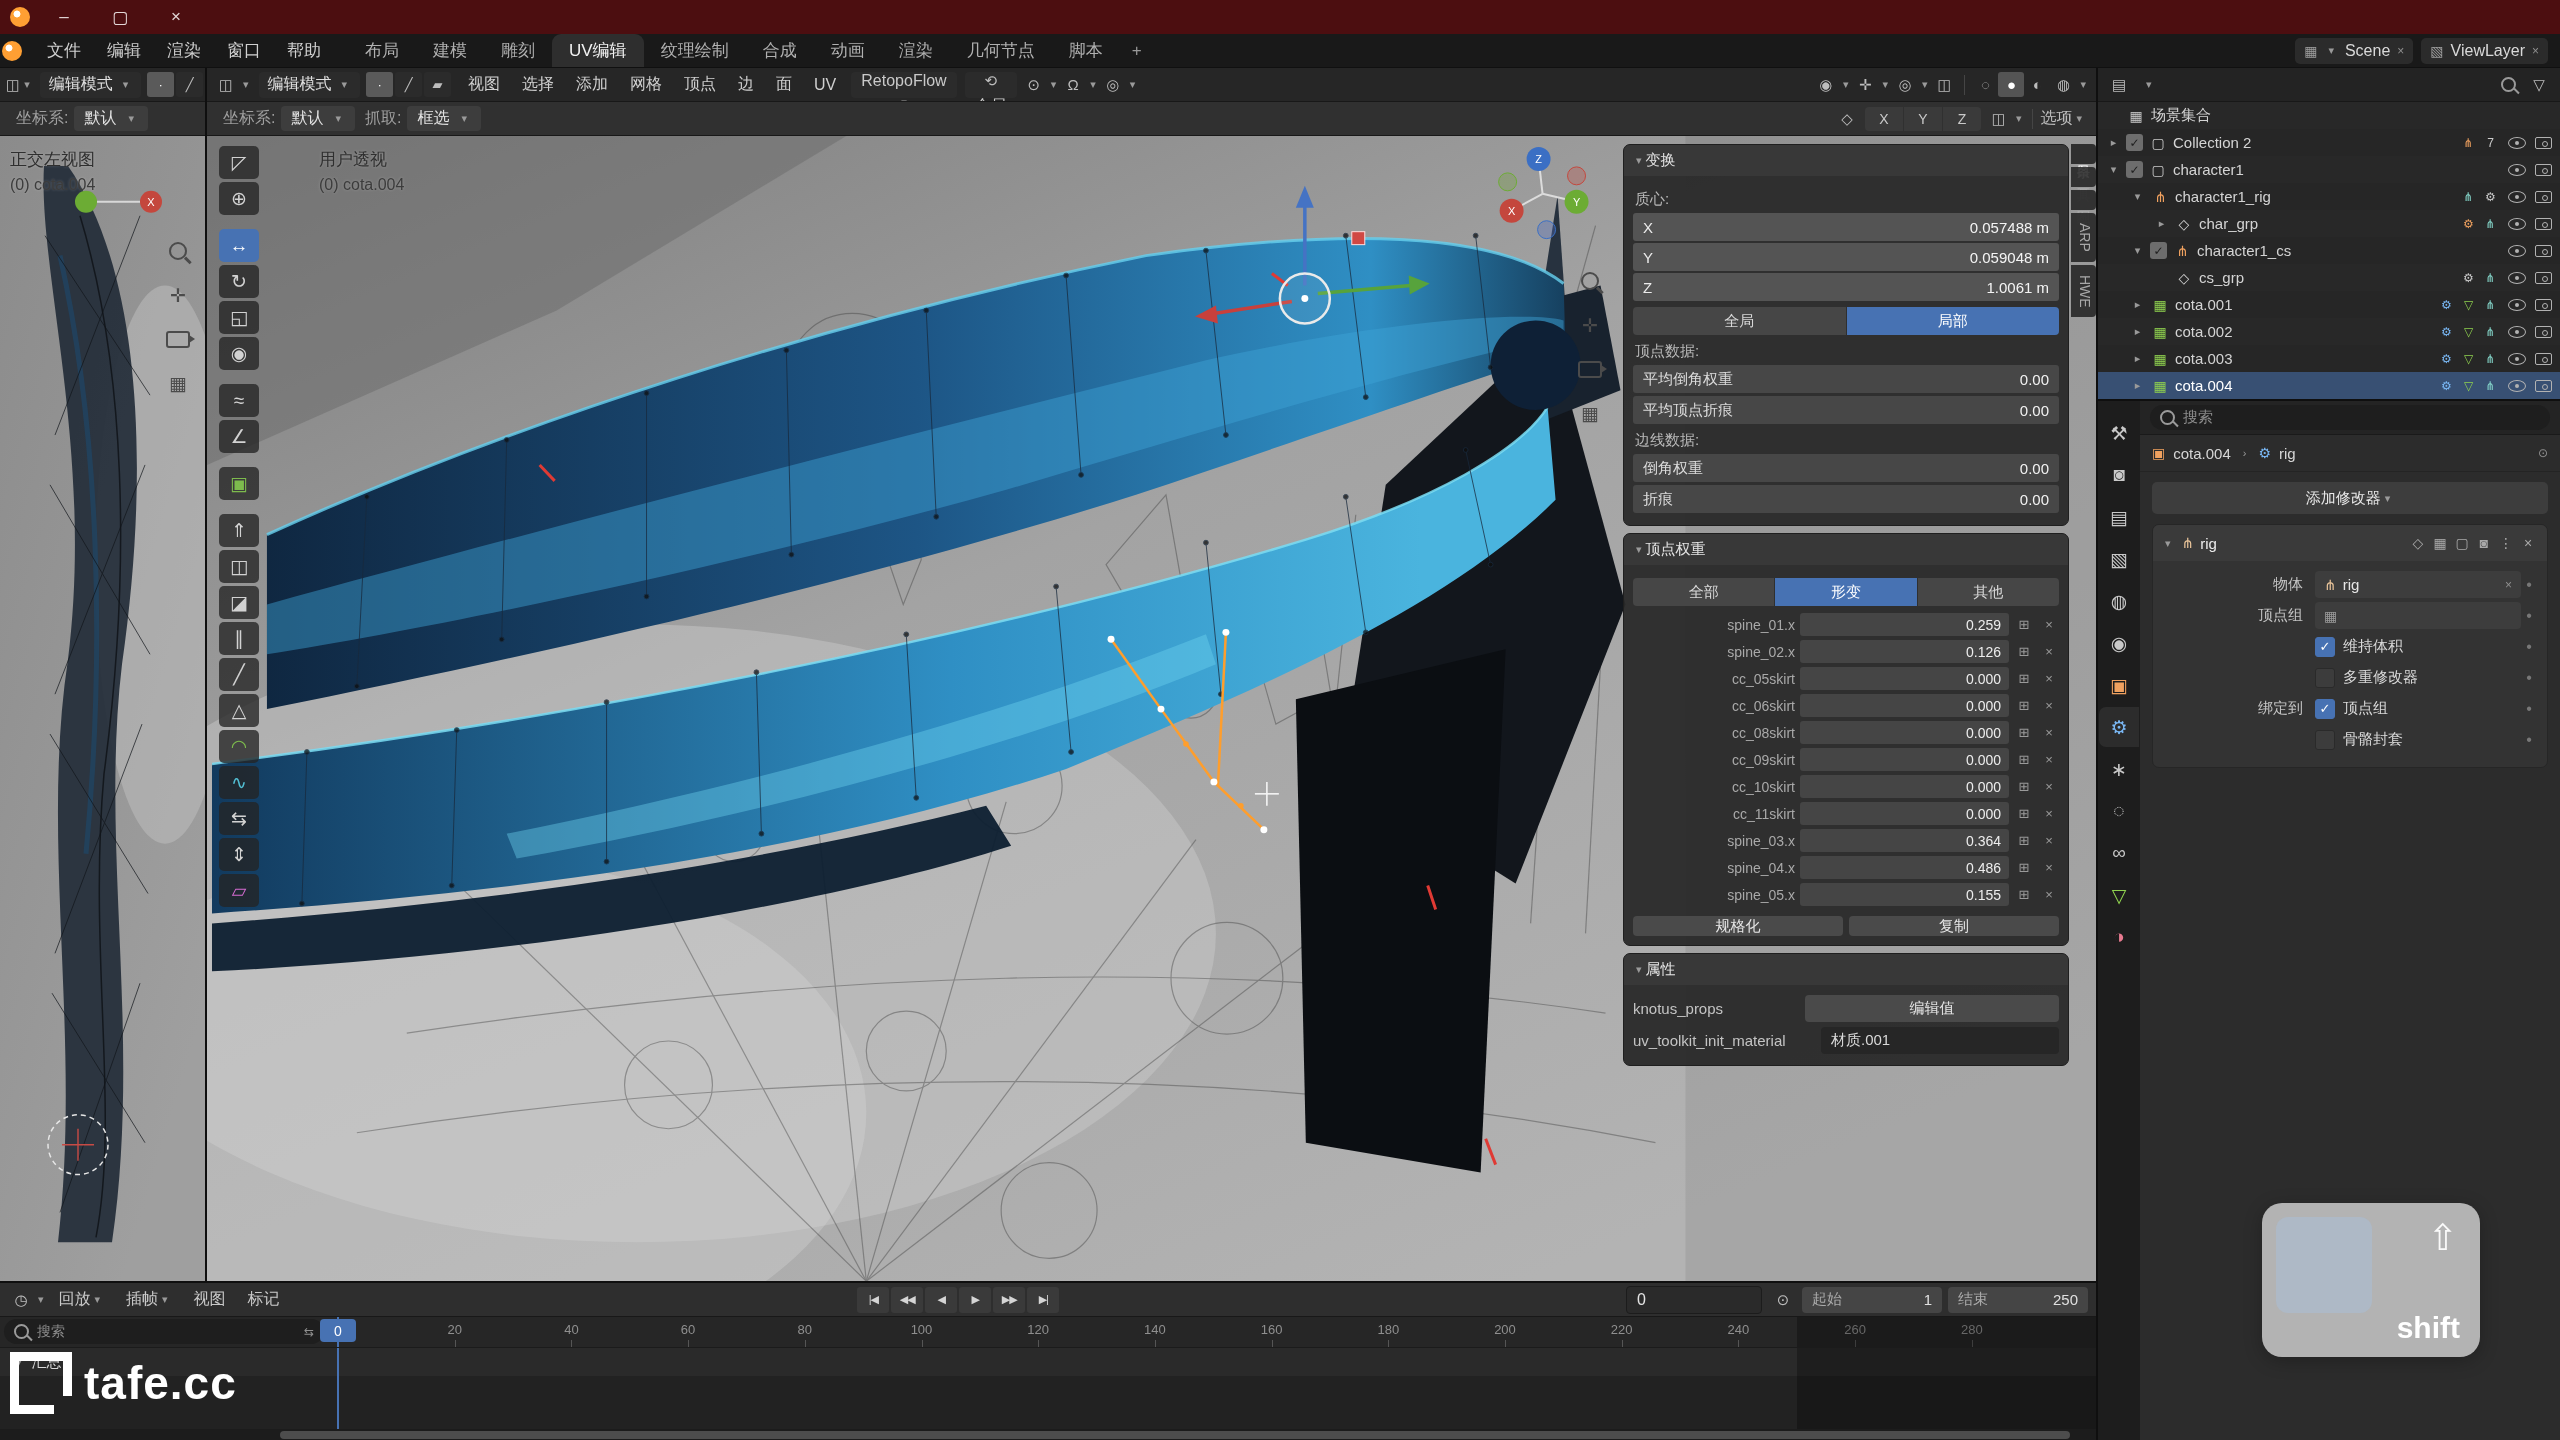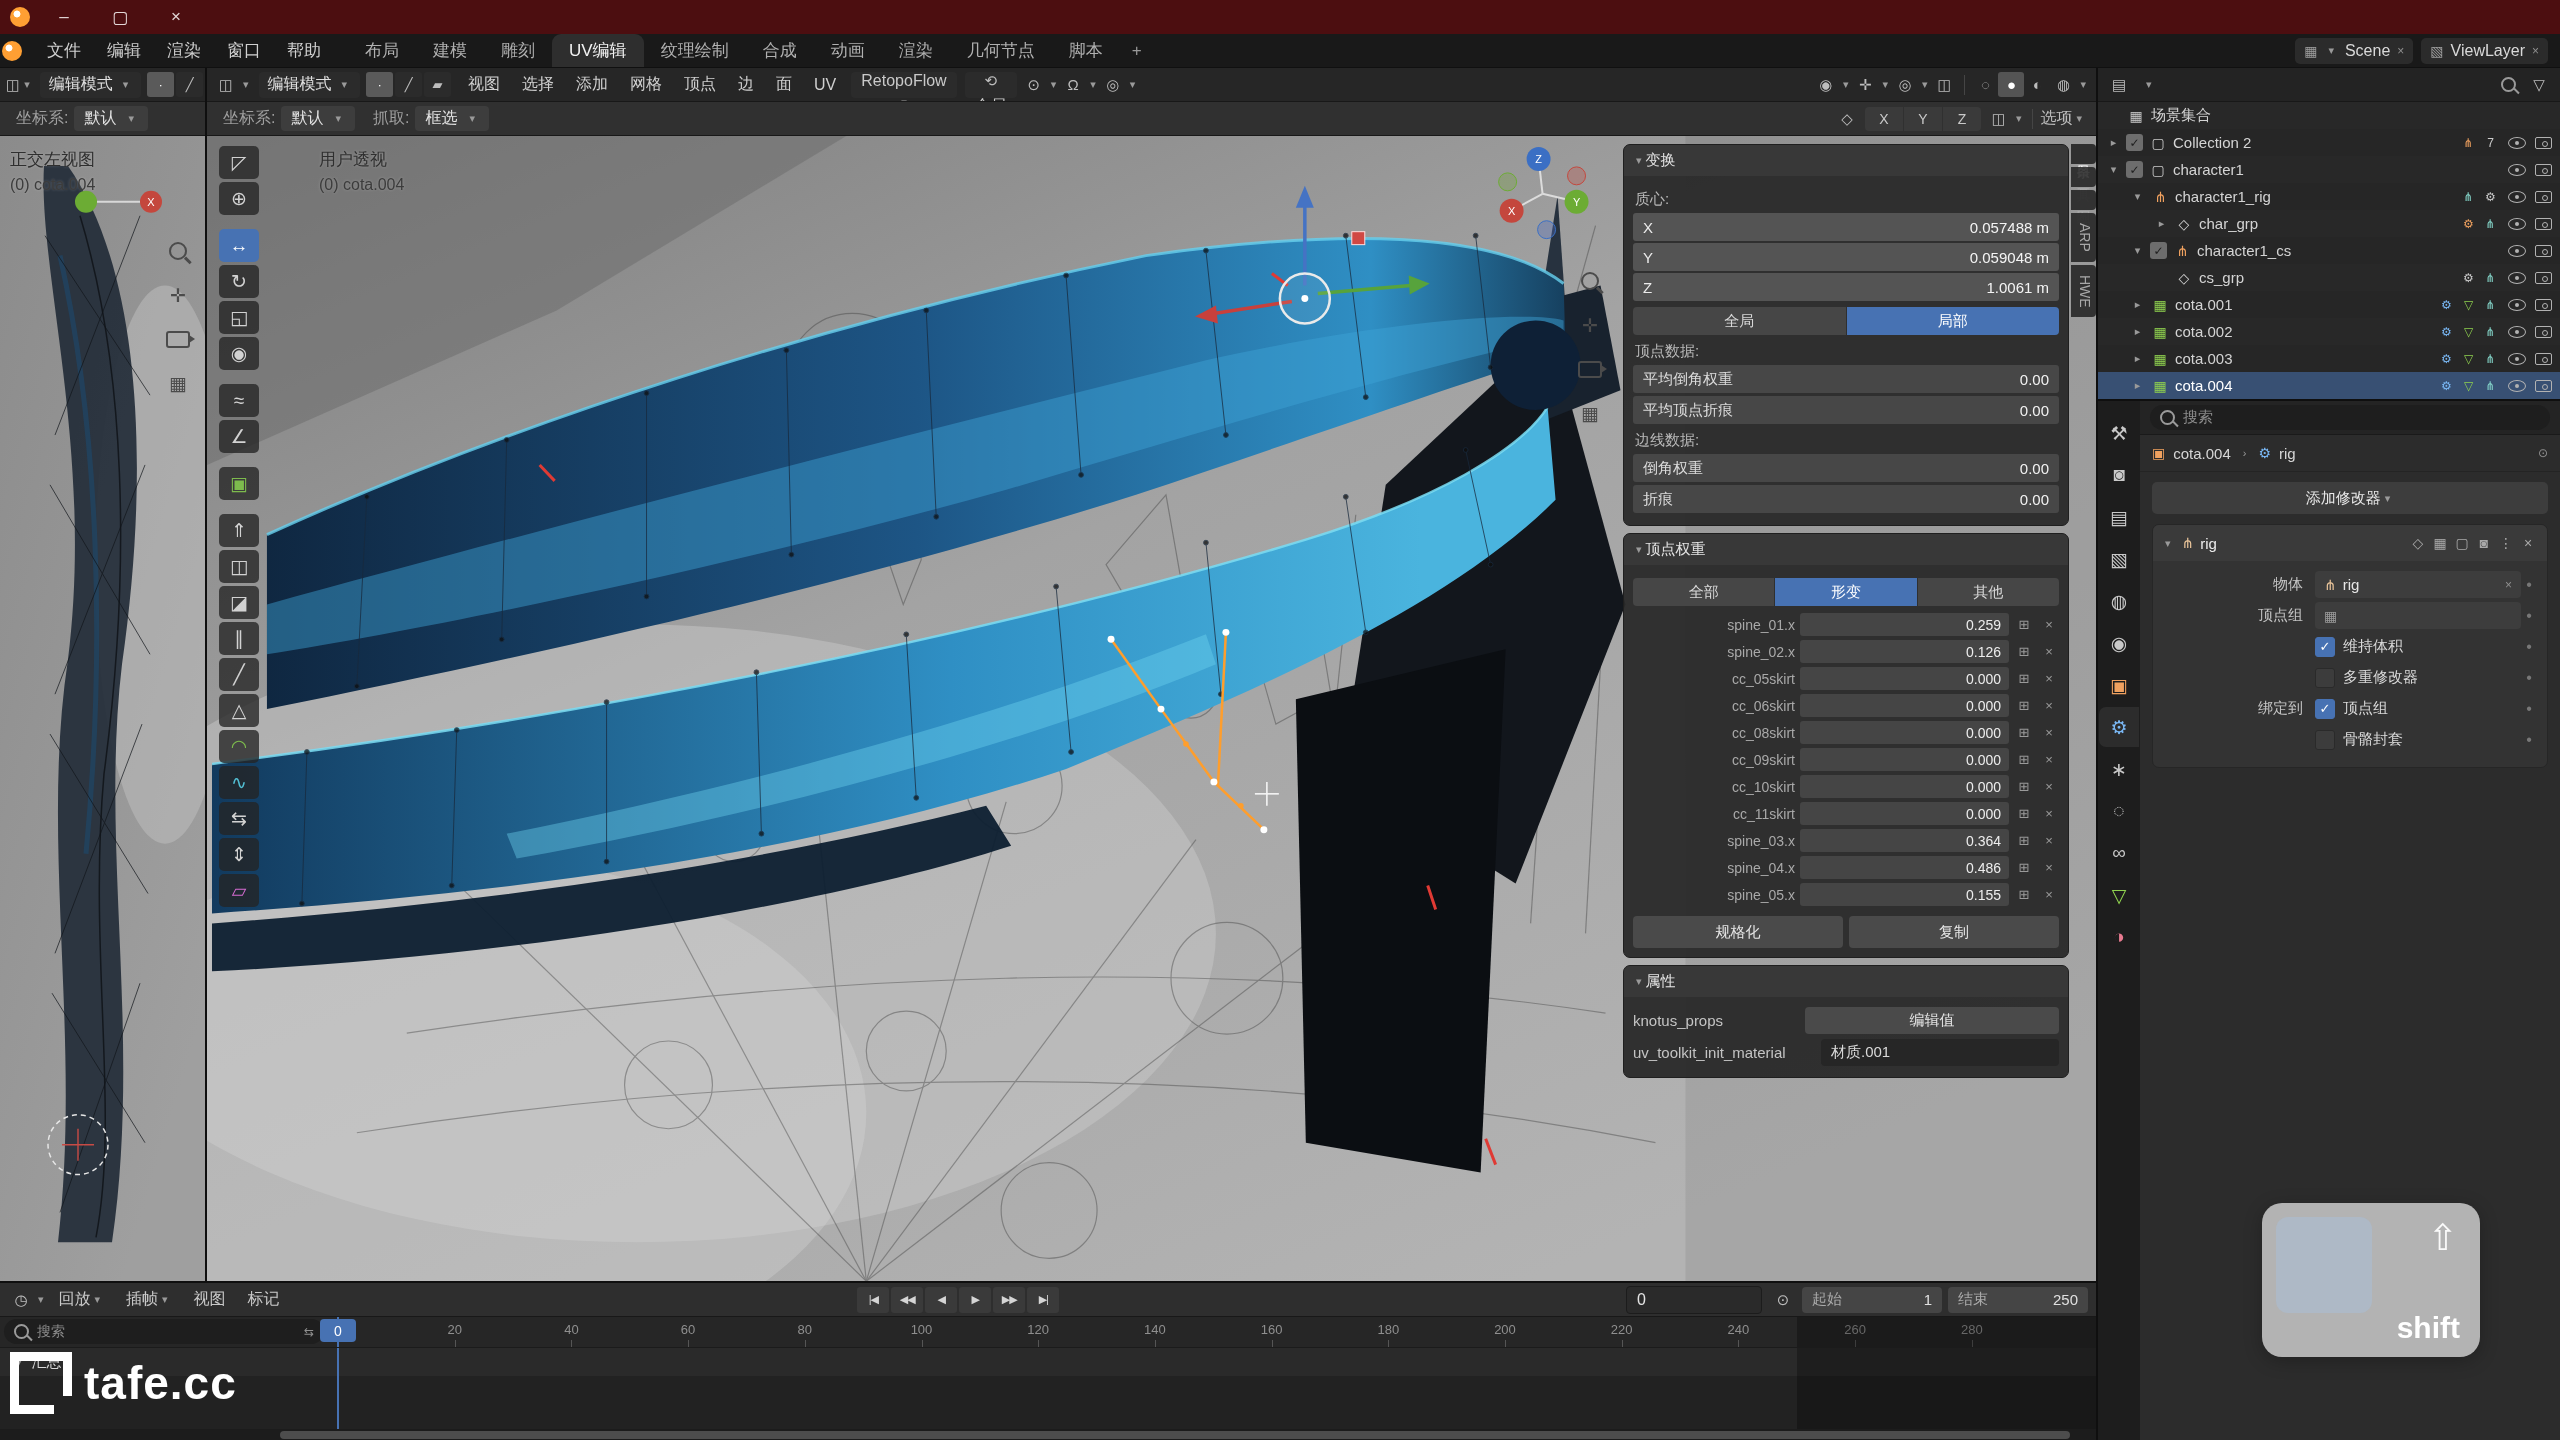--- a/index.html
+++ b/index.html
@@ -92,21 +92,21 @@
   .segb.active{background:var(--accent,#4772b3);color:#fff;}
   .sfld{display:flex;align-items:center;background:#474747;height:28px;border-radius:3px;padding:0 10px;margin:3px 0;}
   .sl{flex:1;color:#dcdcdc;}
   .sv{color:#f2f2f2;}
   .wrow{display:flex;align-items:center;height:27px;gap:5px;}
   .wname{width:162px;text-align:right;color:#a9a9a9;font-size:14px;overflow:hidden;white-space:nowrap;}
   .wfld{flex:1;background:#454545;height:23px;border-radius:3px;display:flex;align-items:center;padding:0 8px;}
   .wv{flex:1;text-align:right;color:#ededed;font-size:14px;}
   .wic{width:20px;text-align:center;color:#9a9a9a;font-size:13px;}
   .btnrow{display:flex;gap:6px;margin-top:8px;}
-  .btn2{flex:1;height:32px;background:#4a4a4a;border-radius:4px;display:flex;align-items:center;justify-content:center;color:#e6e6e6;}
+  .btn2{flex:1;height:20px;background:#4a4a4a;border-radius:4px;display:flex;align-items:center;justify-content:center;color:#e6e6e6;}
   .prow{display:flex;align-items:center;height:32px;gap:8px;}
   .plabel{flex:1;color:#c4c4c4;overflow:hidden;white-space:nowrap;}
   .pbtn{width:254px;height:27px;background:#4a4a4a;border-radius:4px;display:flex;align-items:center;justify-content:center;color:#e5e5e5;}
   .pfld{width:218px;height:27px;background:#262626;border-radius:4px;display:flex;align-items:center;padding:0 10px;color:#d9d9d9;}
 
   
   .outliner{height:331px;background:#262626;border-bottom:2px solid #0f0f0f;display:flex;flex-direction:column;overflow:hidden;}
   .ol-hdr{height:33px;background:#232323;border-bottom:1px solid #181818;display:flex;align-items:center;padding:0 8px;gap:10px;font-size:15px;color:#bdbdbd;}
   .i-search{width:11px;height:11px;border:2px solid #9a9a9a;border-radius:50%;position:relative;flex:none;}
   .i-search::after{content:"";position:absolute;width:7px;height:2px;background:#9a9a9a;transform:rotate(45deg);right:-6px;bottom:-2px;}
@@ -360,21 +360,21 @@
             <span class="hico">◐</span>
             <span class="hico">◍</span>
             <span class="chev">▾</span>
           </div>
           <div class="tools-row">
             <span class="ts-label">坐标系:</span>
             <div class="fld-pill">
               <span>默认</span>
               <span class="chev">▾</span>
             </div>
-            <span class="ts-label" style="margin-left:18px;">抓取:</span>
+            <span class="ts-label" style="margin-left:10px;">抓取:</span>
             <div class="fld-pill">
               <span>框选</span>
               <span class="chev">▾</span>
             </div>
             <div style="flex:1;"></div>
             <span class="hico">◇</span>
             <div class="chipgrp" id="mirror-xyz">
                 <span class="chip">X</span>
                 <span class="chip">Y</span>
                 <span class="chip">Z</span>

